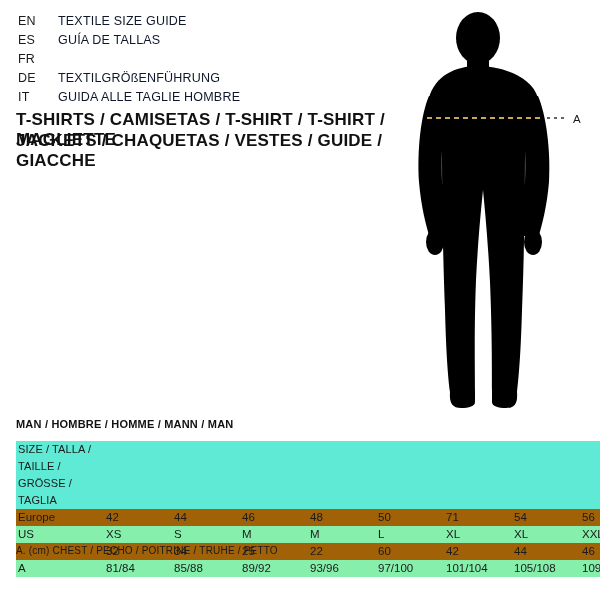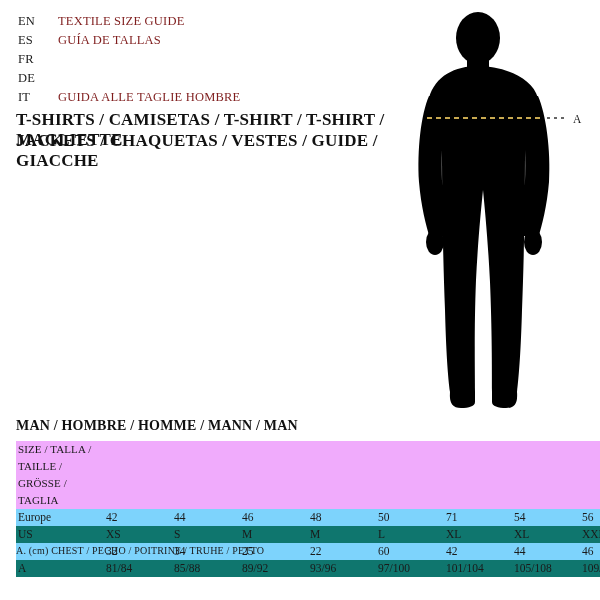--- a/index.html
+++ b/index.html
@@ -12,21 +12,20 @@
     height: 600px;
     font-family: "Liberation Sans", sans-serif;
     color: #1a1a1a;
     position: relative;
     overflow: hidden;
   }
   .page {
     position: relative;
     width: 572px;
     height: 600px;
-    font-family: Liberation Serif, serif;
   }
 
   
   .lang-block {
     position: absolute;
     left: 18px;
     top: 14px;
     width: 380px;
   }
   .lang-row {
@@ -35,21 +34,21 @@
     height: 19px;
     font-size: 12.5px;
     letter-spacing: 0.2px;
   }
   .lang-code {
     width: 40px;
     flex: 0 0 40px;
     color: #1a1a1a;
   }
   .lang-text {
-    color: #7f1d1d;
+    color: #0f172a;
   }
 
   
   .cat-block {
     position: absolute;
     left: 16px;
     top: 110px;
     width: 400px;
   }
   .cat-line {
@@ -78,21 +77,21 @@
     font-size: 11.5px;
     color: #1a1a1a;
     letter-spacing: 0.5px;
   }
 
   
   .table-title {
     position: absolute;
     left: 16px;
     top: 418px;
-    font-size: 14px;
+    font-size: 11px;
     font-weight: bold;
     letter-spacing: 0.2px;
     color: #111111;
   }
   table.size-table {
     position: absolute;
     left: 16px;
     top: 441px;
     width: 568px;
     border-collapse: collapse;
@@ -100,29 +99,29 @@
     table-layout: fixed;
   }
   table.size-table td {
     padding: 0;
     height: 17px;
     line-height: 17px;
     color: #1a1a1a;
     text-align: left;
   }
   table.size-table tr.row-head td {
-    background: #f0abfc;
+    background: #5eead4;
     font-size: 11px;
     letter-spacing: 0.1px;
   }
   table.size-table tr.row-light td {
-    background: #7dd3fc;
+    background: #a16207;
   }
   table.size-table tr.row-dark td {
-    background: #0f766e;
+    background: #86efac;
   }
   table.size-table td.label-col {
     width: 88px;
     padding-left: 2px;
   }
   table.size-table td.val {
     width: 68px;
   }
 
   
@@ -147,20 +146,21 @@
     </div>
     <div class="lang-row">
       <span class="lang-code">ES</span>
       <span class="lang-text">GUÍA DE TALLAS</span>
     </div>
     <div class="lang-row">
       <span class="lang-code">FR</span>
     </div>
     <div class="lang-row">
       <span class="lang-code">DE</span>
+      <span class="lang-text">TEXTILGRÖßENFÜHRUNG</span>
     </div>
     <div class="lang-row">
       <span class="lang-code">IT</span>
       <span class="lang-text">GUIDA ALLE TAGLIE HOMBRE</span>
     </div>
   </div>
 
   <div class="cat-block">
     <div class="cat-line">T-SHIRTS / CAMISETAS / T-SHIRT / T-SHIRT / MAGLIETTE</div>
     <div class="cat-line">JACKETS / CHAQUETAS / VESTES / GUIDE / GIACCHE</div>

